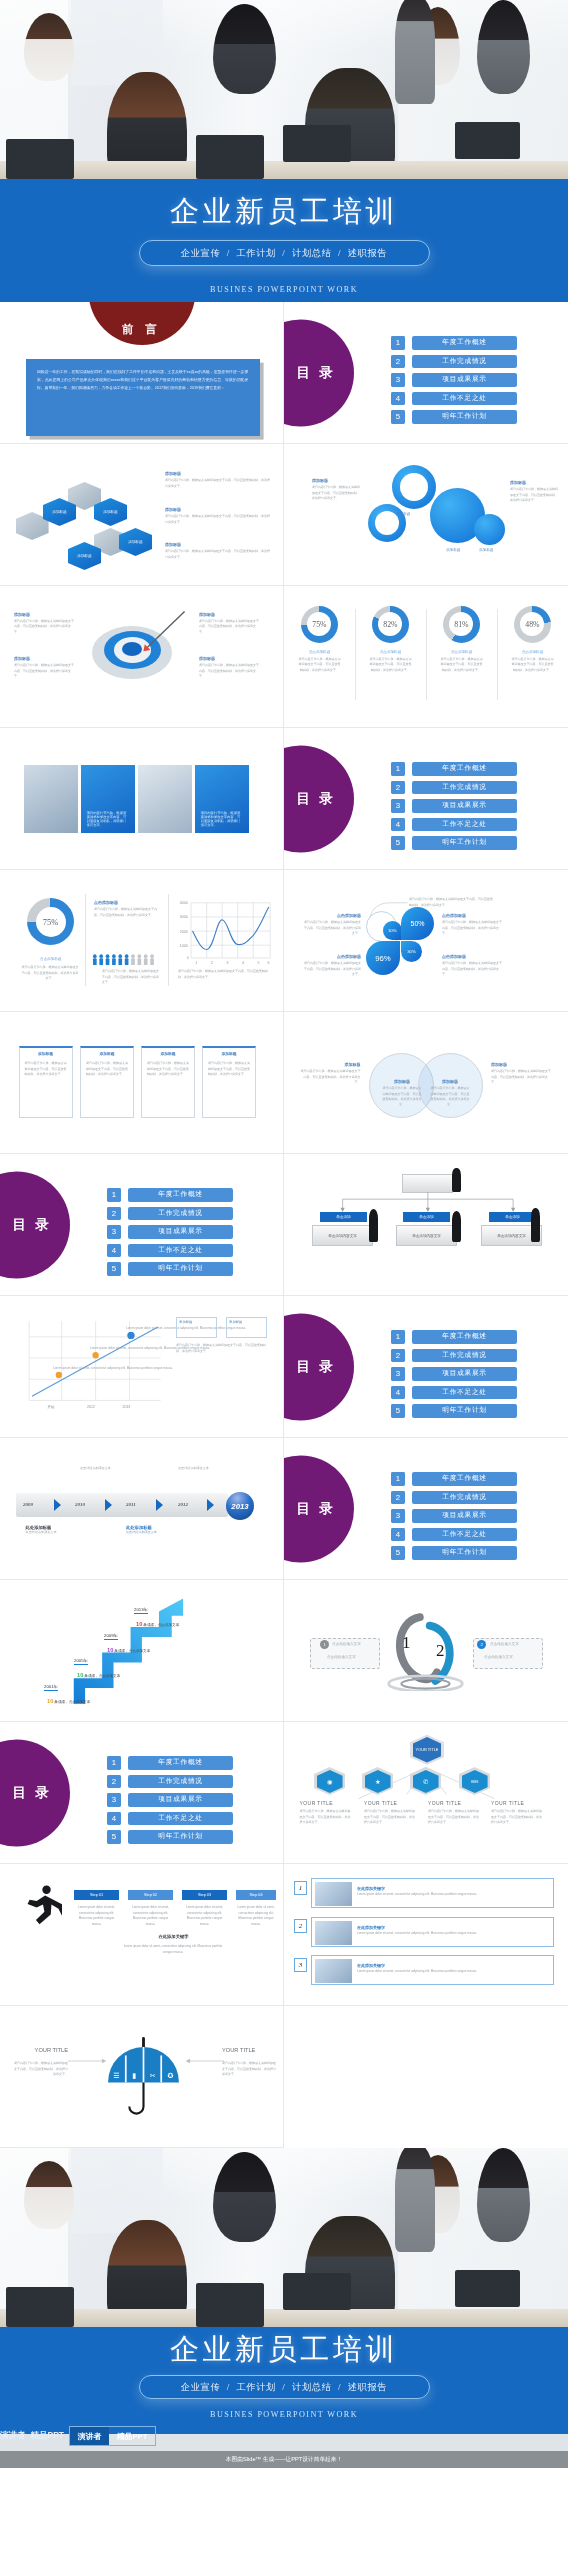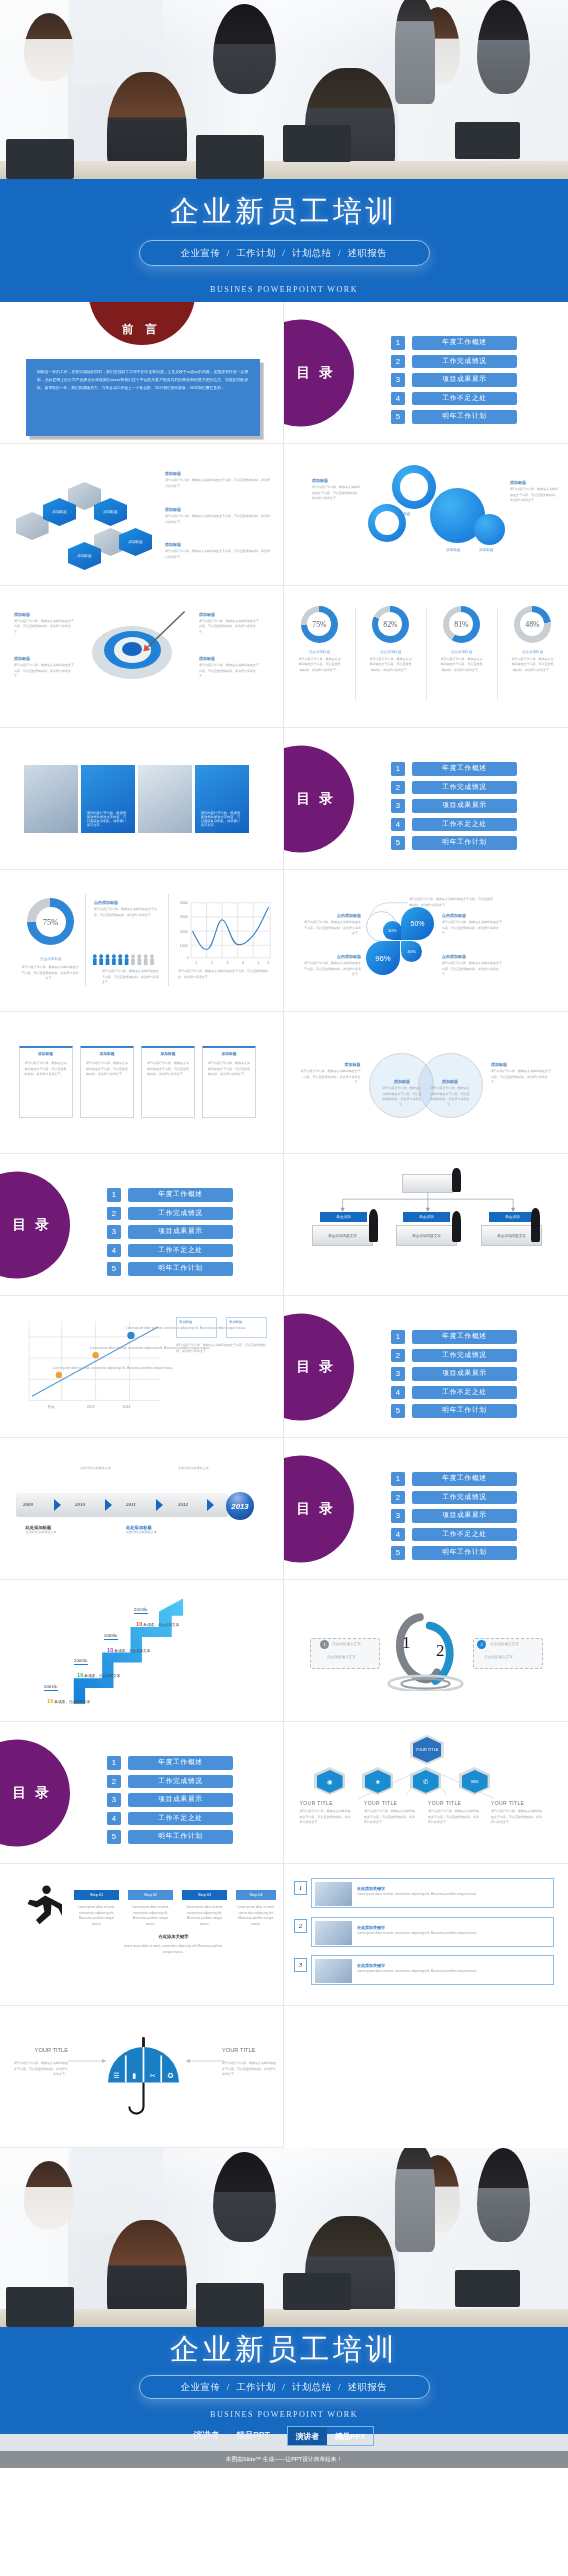--- a/index.html
+++ b/index.html
@@ -37,21 +37,21 @@
     margin:8.5px auto 0; width:291px; height:26px; border:1.4px solid #8fc2ee;
     border-radius:13.5px; display:flex; align-items:center; justify-content:center;
     box-shadow:0 4.3px 11.4px rgba(255,255,255,.22);
   }
   .hero-sub-box span { color:#eaf3fd; font-size:9.2px; letter-spacing:0.7px;
     font-family:"Liberation Serif","DejaVu Serif",serif; }
   .hero-eng {
     text-align:center; color:#cfe3f8; font-size:8.2px; letter-spacing:1.4px;
     margin-top:18.5px; font-family:"Liberation Serif","DejaVu Serif",serif;
   }
-  .hero-presenter { display:flex; align-items:center; justify-content:center; gap:17px; margin-top:10px; }
+  .hero-presenter { display:flex; align-items:center; gap:5px; margin-top:10px; }
   .hero-presenter .ptxt { color:#e6f0fb; font-size:8.5px; font-weight:bold; }
   .hero-chip { display:flex; border:0.7px solid #7fb5e6; }
   .hero-chip div { padding:3.6px 7.8px; font-size:7.8px; font-weight:bold; color:#fff; }
   .hero-chip div:first-child { background:#1158a3; }
 
   
   .grid { display:grid; grid-template-columns:284px 284px; }
   .slide {
     width:284px; height:142px; background:#fff;
     border-right:0.7px solid #e8e8e8; border-bottom:0.7px solid #e8e8e8;

